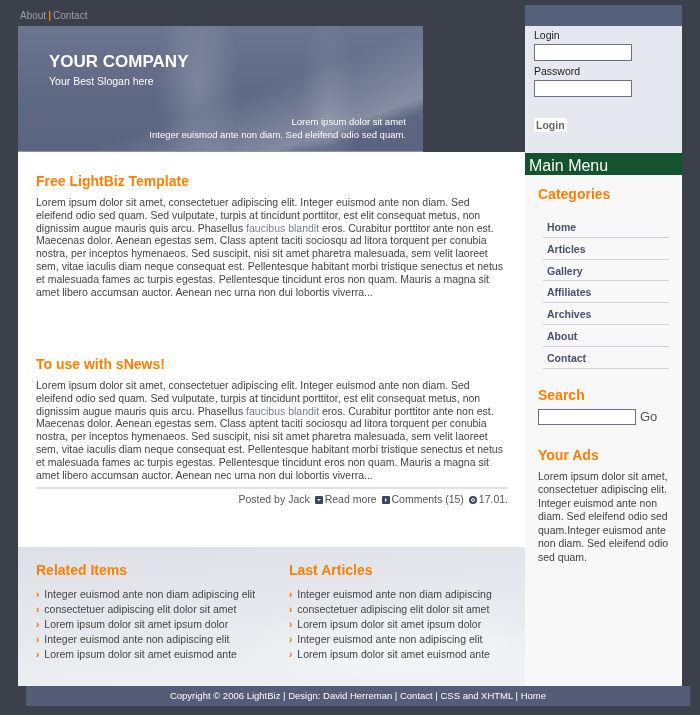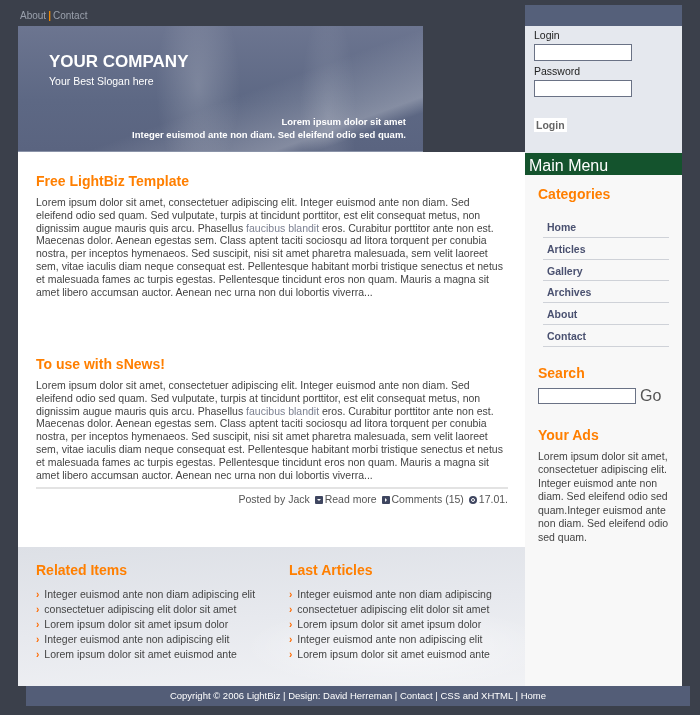--- a/index.html
+++ b/index.html
@@ -34,21 +34,21 @@
   .company {
     position: absolute; left: 31px; top: 26px;
     color: #fff; font-weight: bold; font-size: 17px; letter-spacing: 0;
   }
   .slogan {
     position: absolute; left: 31px; top: 49px;
     color: #fff; font-size: 10.5px;
   }
   .header-text {
     position: absolute; right: 17px; top: 89px;
-    text-align: right; color: #fff; font-size: 9.5px; line-height: 13px; font-weight: bold;
+    text-align: right; color: #fff; font-size: 9.5px; line-height: 13px;
   }
 
   
   .right-top {
     position: absolute; left: 525px; top: 5px; width: 157px; height: 21px;
     background: #55607a;
   }
   .login-box {
     position: absolute; left: 525px; top: 26px; width: 157px; height: 127px;
     background: #e5e8ee;
@@ -82,21 +82,21 @@
   .catlist li {
     border-bottom: 1px solid #cfd2d8;
     height: 21.8px; padding-top: 5px; padding-left: 4px;
   }
   .catlist li a { color: #4a5170; font-weight: bold; font-size: 10.5px; }
   .side-h.search { margin-top: 18px; }
   .search-row { margin-top: 6px; display: flex; align-items: center; }
   .search-row input {
     width: 98px; height: 16px; border: 1px solid #6a7285; background: #fff;
   }
-  .go-btn { color: #555; font-size: 16px; margin-left: 4px; }
+  .go-btn { color: #555; font-size: 13px; margin-left: 4px; }
   .side-h.ads { margin-top: 22px; }
   .ads-text {
     margin-top: 7px; font-size: 10.5px; line-height: 13.5px; color: #444;
   }
 
   
   .main {
     position: absolute; left: 18px; top: 152px; width: 507px; height: 395px;
     background: #fff;
   }
@@ -183,20 +183,21 @@
 </div>
 
 <div class="main-menu-bar">Main Menu</div>
 
 <div class="sidebar">
   <div class="side-h cat">Categories</div>
   <ul class="catlist">
     <li><a href="#">Home</a></li>
     <li><a href="#">Articles</a></li>
     <li><a href="#">Gallery</a></li>
+    <li><a href="#">Affiliates</a></li>
     <li><a href="#">Archives</a></li>
     <li><a href="#">About</a></li>
     <li><a href="#">Contact</a></li>
   </ul>
   <div class="side-h search">Search</div>
   <div class="search-row">
     <input type="text" value="" style="">
     <span class="go-btn">Go</span>
   </div>
   <div class="side-h ads">Your Ads</div>

